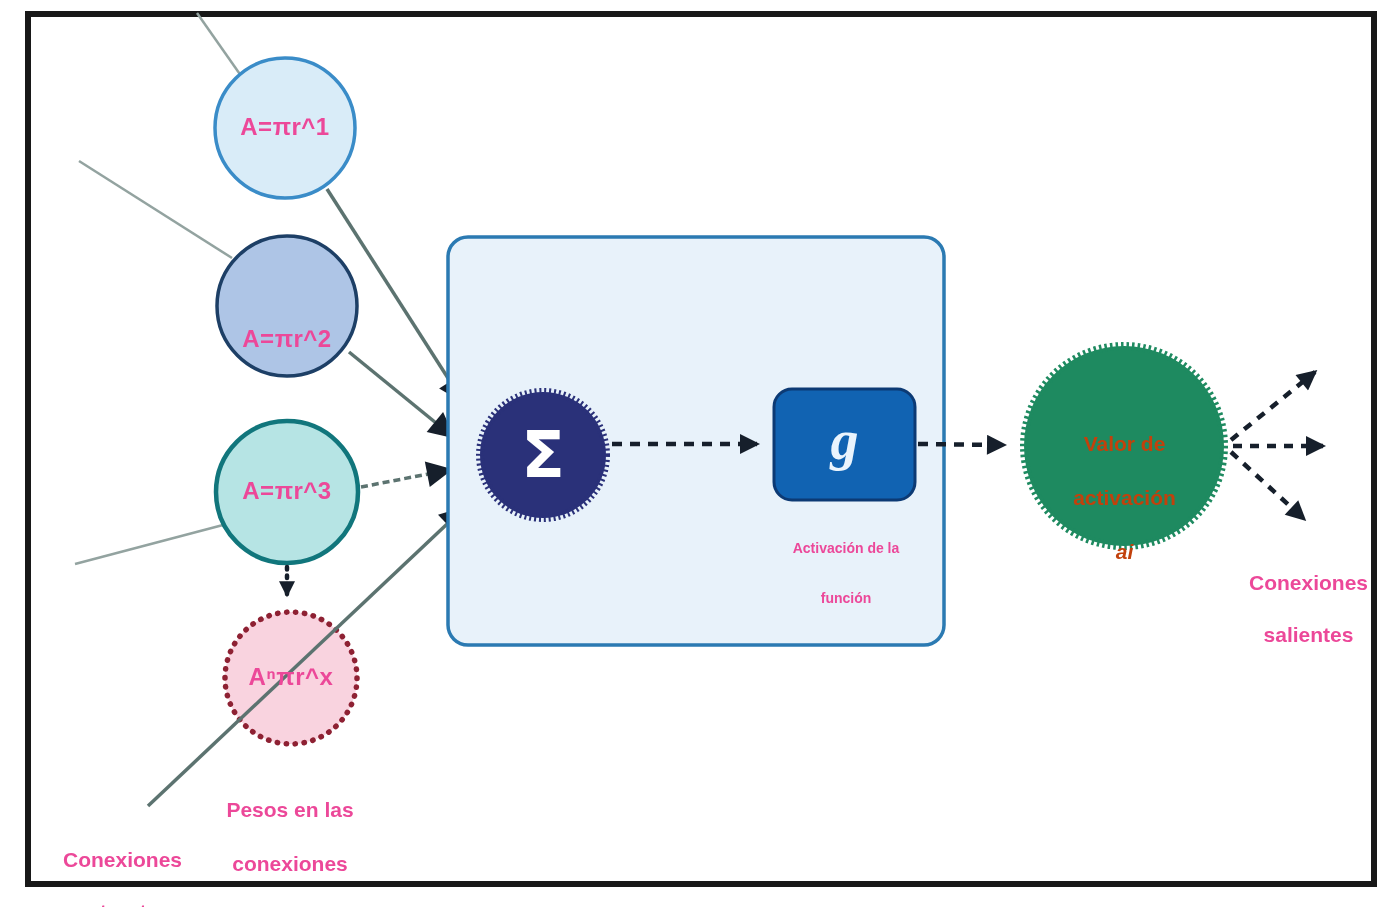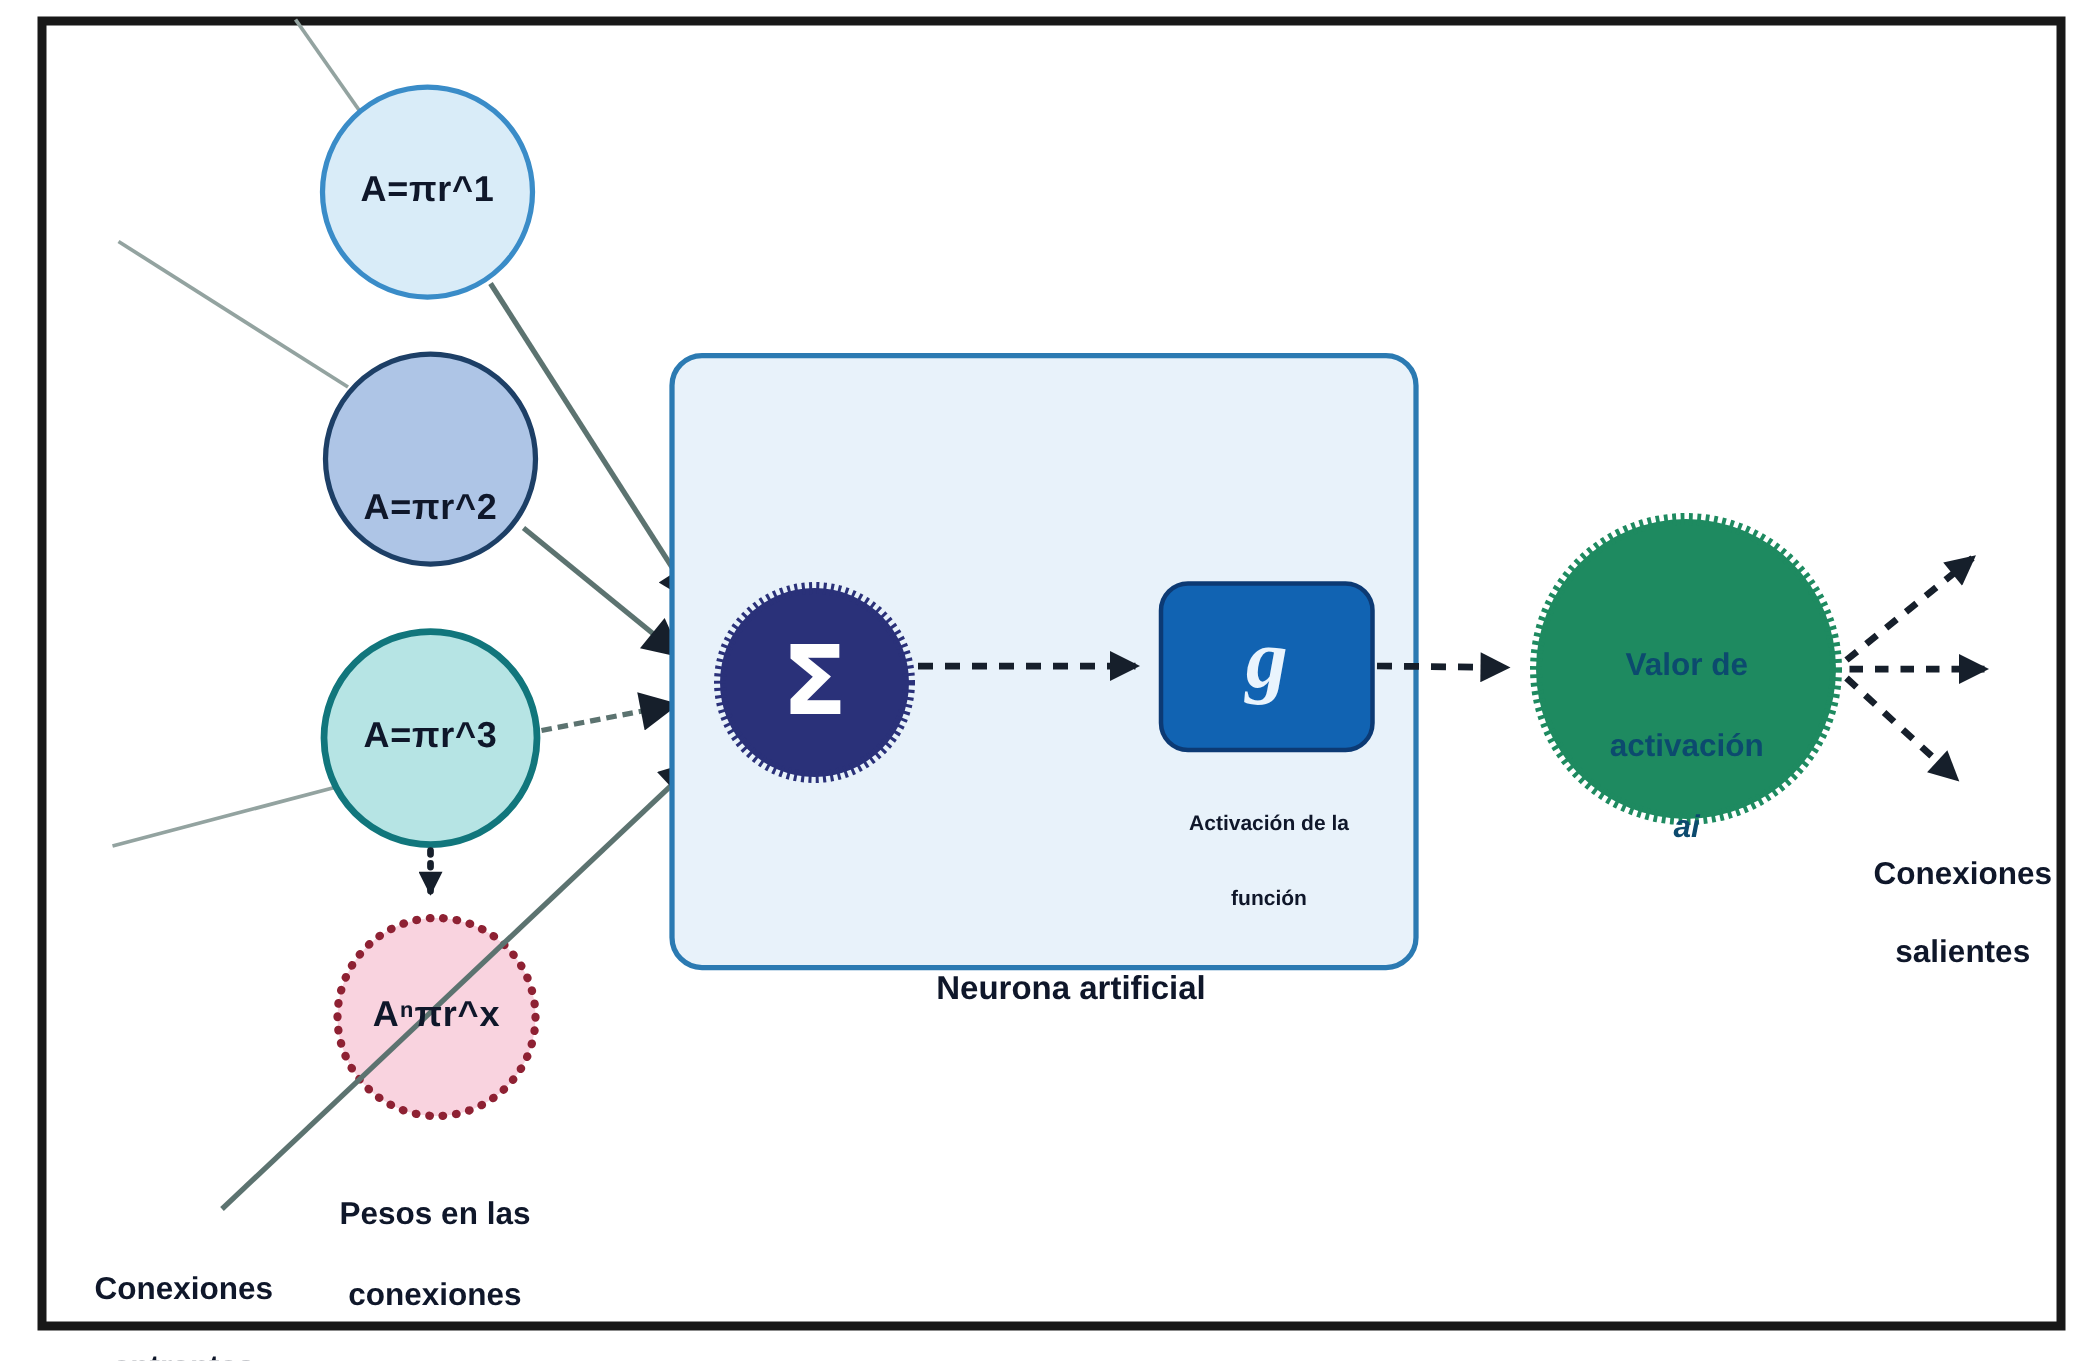--- a/index.html
+++ b/index.html
@@ -6,29 +6,29 @@
   #canvas{
     position:relative;width:1400px;height:907px;background:#ffffff;overflow:hidden;
     font-family:"Liberation Sans","DejaVu Sans",sans-serif;
   }
   #frame{
     position:absolute;left:25px;top:11px;width:1352px;height:876px;
     border:6px solid #181818;background:#ffffff;box-sizing:border-box;
   }
   svg{position:absolute;left:0;top:0;}
   .lbl{
-    position:absolute;text-align:center;color:#0f172a;font-weight:bold;
+    position:absolute;text-align:center;color:#ec4899;font-weight:bold;
     white-space:pre-line;
   }
   .node-lbl{width:170px;font-size:24px;letter-spacing:.5px;}
   .lbl-transfer{left:443px;top:308px;width:208px;font-size:23px;line-height:26px;}
   .lbl-netinput{left:608px;top:387px;width:186px;font-size:17px;line-height:22px;}
   .lbl-activation{left:744px;top:511px;width:204px;font-size:14px;line-height:25px;}
   .lbl-neurona{left:602px;top:646px;width:224px;font-size:22px;}
-  .lbl-valor{left:1042px;top:403px;width:165px;font-size:21px;line-height:27px;color:#0c4a6e;font-weight:600;}
+  .lbl-valor{left:1042px;top:403px;width:165px;font-size:21px;line-height:27px;color:#c2410c;font-weight:600;}
   .lbl-valor .it{font-style:italic;}
   .lbl-salientes{left:1216px;top:544px;width:185px;font-size:21px;line-height:26px;}
   .lbl-pesos{left:194px;top:769px;width:192px;font-size:21px;line-height:27px;}
   .lbl-entrantes{left:30px;top:821px;width:185px;font-size:21px;line-height:26px;}
   .sum-symbol{
     position:absolute;left:483px;top:408px;width:120px;height:94px;line-height:94px;
     text-align:center;font-size:64px;color:#ffffff;font-weight:600;
     font-family:"DejaVu Sans",sans-serif;
   }
   .g-symbol{
@@ -106,21 +106,20 @@
   <div class="sum-symbol">Σ</div>
 
 
   <div class="g-symbol">g</div>
 
   <div class="lbl lbl-activation">
     <span>Activación de la</span><br>
     <span>función</span>
   </div>
 
-  <div class="lbl lbl-neurona">Neurona artificial</div>
 
   <div class="lbl lbl-valor">
     <span>Valor de</span><br>
     <span>activación</span><br>
     <span class="it">ai</span>
   </div>
 
   <div class="lbl lbl-salientes">
     <span>Conexiones</span><br>
     <span>salientes</span>

